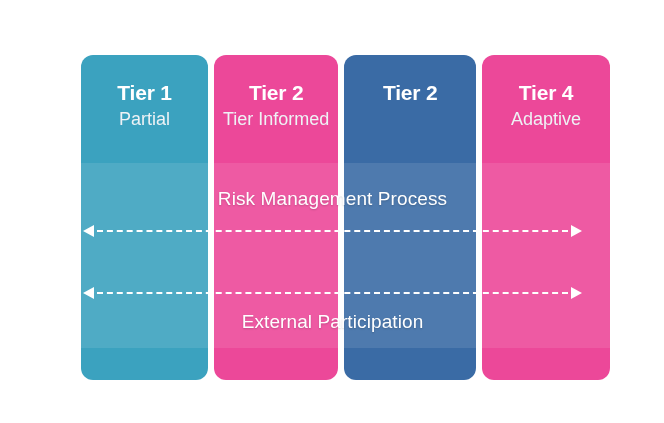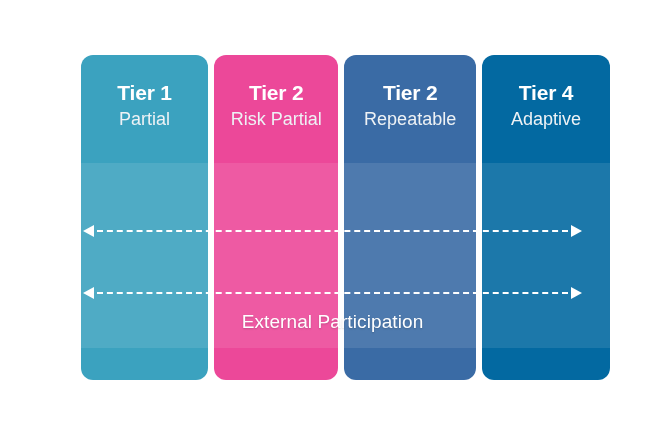--- a/index.html
+++ b/index.html
@@ -123,42 +123,42 @@
     <div class="tier" style="background: rgb(59, 162, 191); width: 135px;">
       <div class="tier-head">
         <div class="tier-title">Tier 1</div>
         <div class="tier-sub">Partial</div>
       </div>
     </div>
 
     <div class="tier" style="background: #ec4899; width: 132px;">
       <div class="tier-head">
         <div class="tier-title">Tier 2</div>
-        <div class="tier-sub">Risk Partial</div>
+        <div class="tier-sub">Tier Informed</div>
       </div>
     </div>
 
     <div class="tier" style="background: rgb(58, 107, 165); width: 140px;">
       <div class="tier-head">
         <div class="tier-title">Tier 2</div>
-        <div class="tier-sub">Repeatable</div>
       </div>
     </div>
 
-    <div class="tier" style="background: #0369a1; width: 136px; text-decoration: underline;">
+    <div class="tier" style="background: #ec4899; width: 136px; text-decoration: underline;">
       <div class="tier-head">
         <div class="tier-title">Tier 4</div>
         <div class="tier-sub">Adaptive</div>
       </div>
     </div>
 
   </div>
 
   <div class="band">
 
+    <div class="band-label label-1">Risk Management Process</div>
 
     <div class="arrow-row arrow-1">
       <span class="arrow-head left"></span>
       <span class="arrow-line"></span>
       <span class="arrow-head right"></span>
     </div>
 
 
     <div class="arrow-row arrow-2">
       <span class="arrow-head left"></span>

